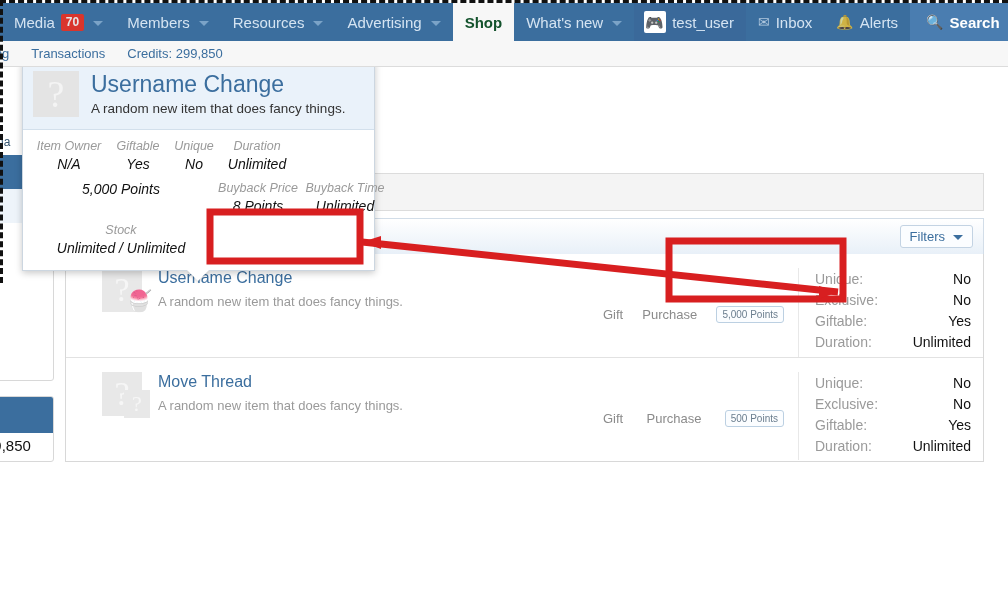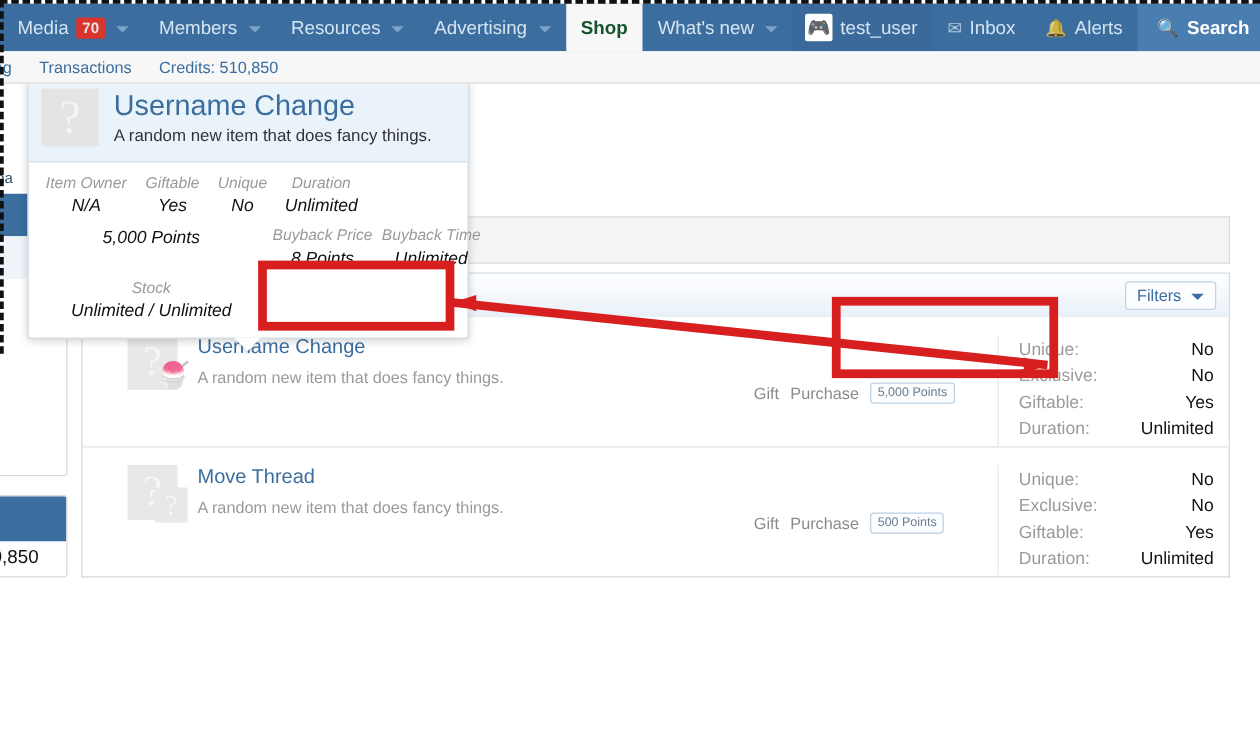--- a/index.html
+++ b/index.html
@@ -147,21 +147,21 @@
     position: absolute; left: 38px; top: 22px; font-size: 21px; line-height: 1;
   }
   .item-main { flex: 1 1 auto; padding-left: 8px; }
   .item-title {
     color: #3b6e9e; font-size: 16px; line-height: 20px; cursor: pointer;
   }
   .item-desc { color: #9a9a9a; font-size: 13px; margin-top: 6px; }
 
   .buy-col {
     flex: none; width: 195px; padding-top: 4px;
-    display: flex; align-items: center; gap: 9px; justify-content: flex-start;
+    display: flex; align-items: center; gap: 9px; justify-content: space-between;
     padding-right: 14px; box-sizing: border-box;
   }
   .buy-link { color: #8b8b8b; font-size: 13px; cursor: pointer; }
   .price-pill {
     border: 1px solid #bcd0e2; border-radius: 3px; background: #fbfdff;
     color: #6a7d8e; font-size: 10px; padding: 2px 5px; white-space: nowrap;
     cursor: pointer;
   }
   .attr-col {
     flex: none; width: 185px; padding-right: 12px; box-sizing: border-box;
@@ -425,21 +425,21 @@
       <div class="nav-item search">
         <span class="mini-icon" style="opacity:1;">🔍</span>
         <span>Search</span>
       </div>
     </div>
   </div>
 
   <div class="subnav" style="z-index:65;">
     <div class="sn clip">ing</div>
     <div class="sn">Transactions</div>
-    <div class="sn">Credits: 510,850</div>
+    <div class="sn">Credits: 299,850</div>
   </div>
 
   <svg class="ann" width="1008" height="600" viewBox="0 0 1008 600">
     <rect x="210" y="212" width="150" height="49" fill="none" stroke="#d81f20" stroke-width="7"></rect>
     <rect x="669" y="241" width="174" height="58" fill="none" stroke="#d81f20" stroke-width="7"></rect>
     <line x1="362" y1="242" x2="838" y2="292" stroke="#d81f20" stroke-width="7"></line>
     <polygon points="362,242 381,236 381,249" fill="#d81f20"></polygon>
     <polygon points="838,292 819,286 819,299" fill="#d81f20"></polygon>
   </svg>
 

